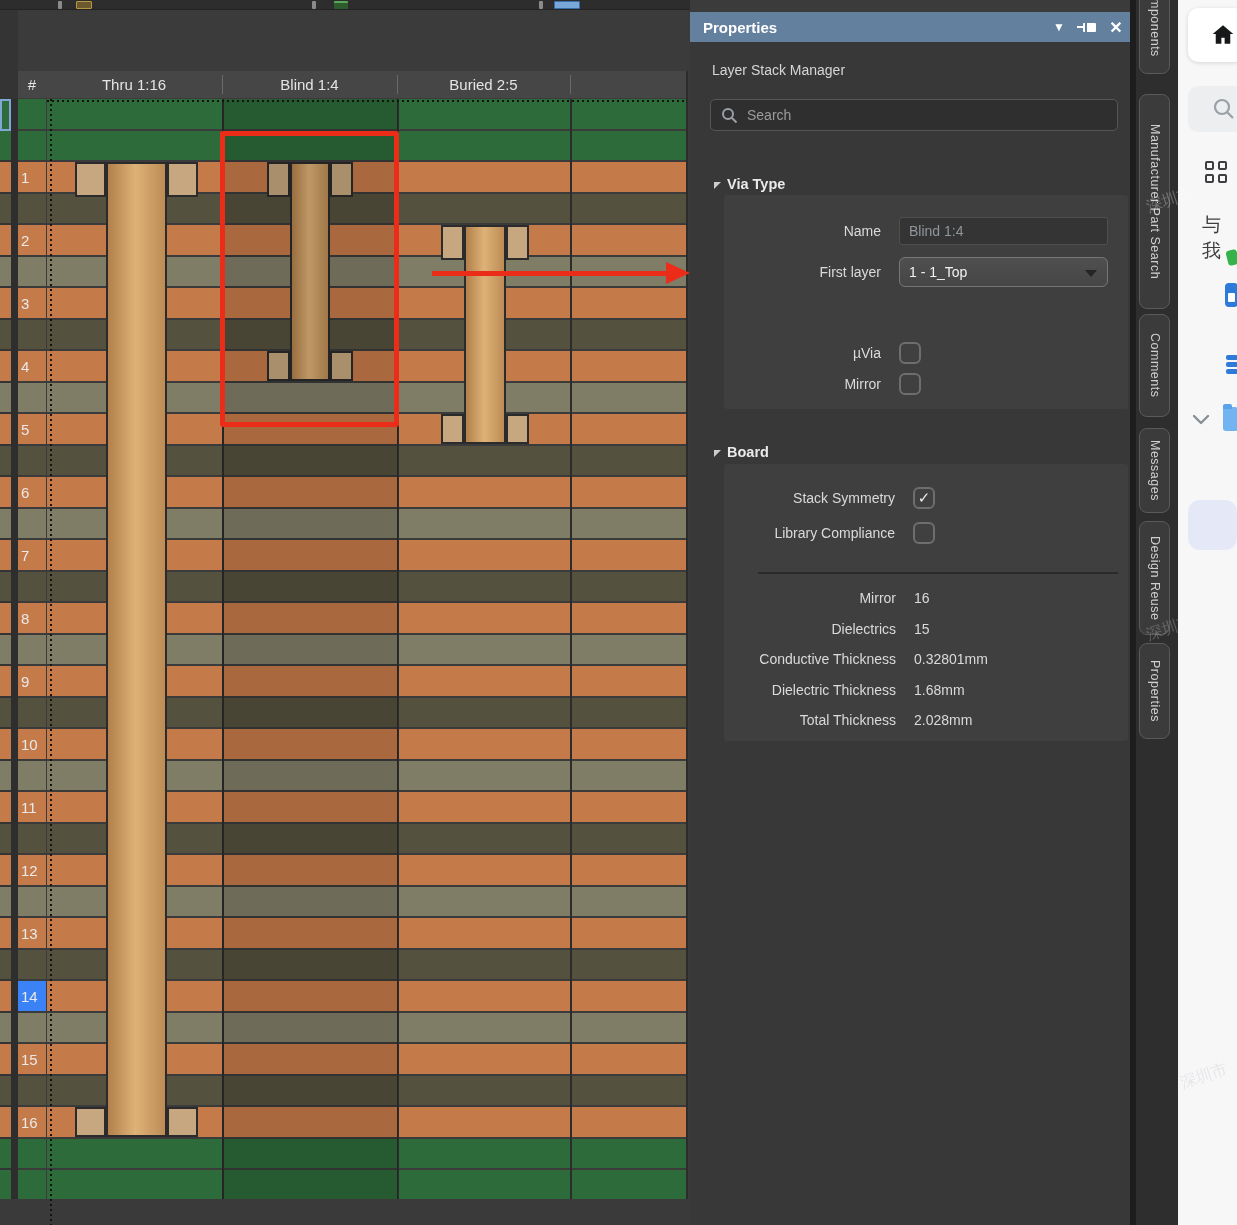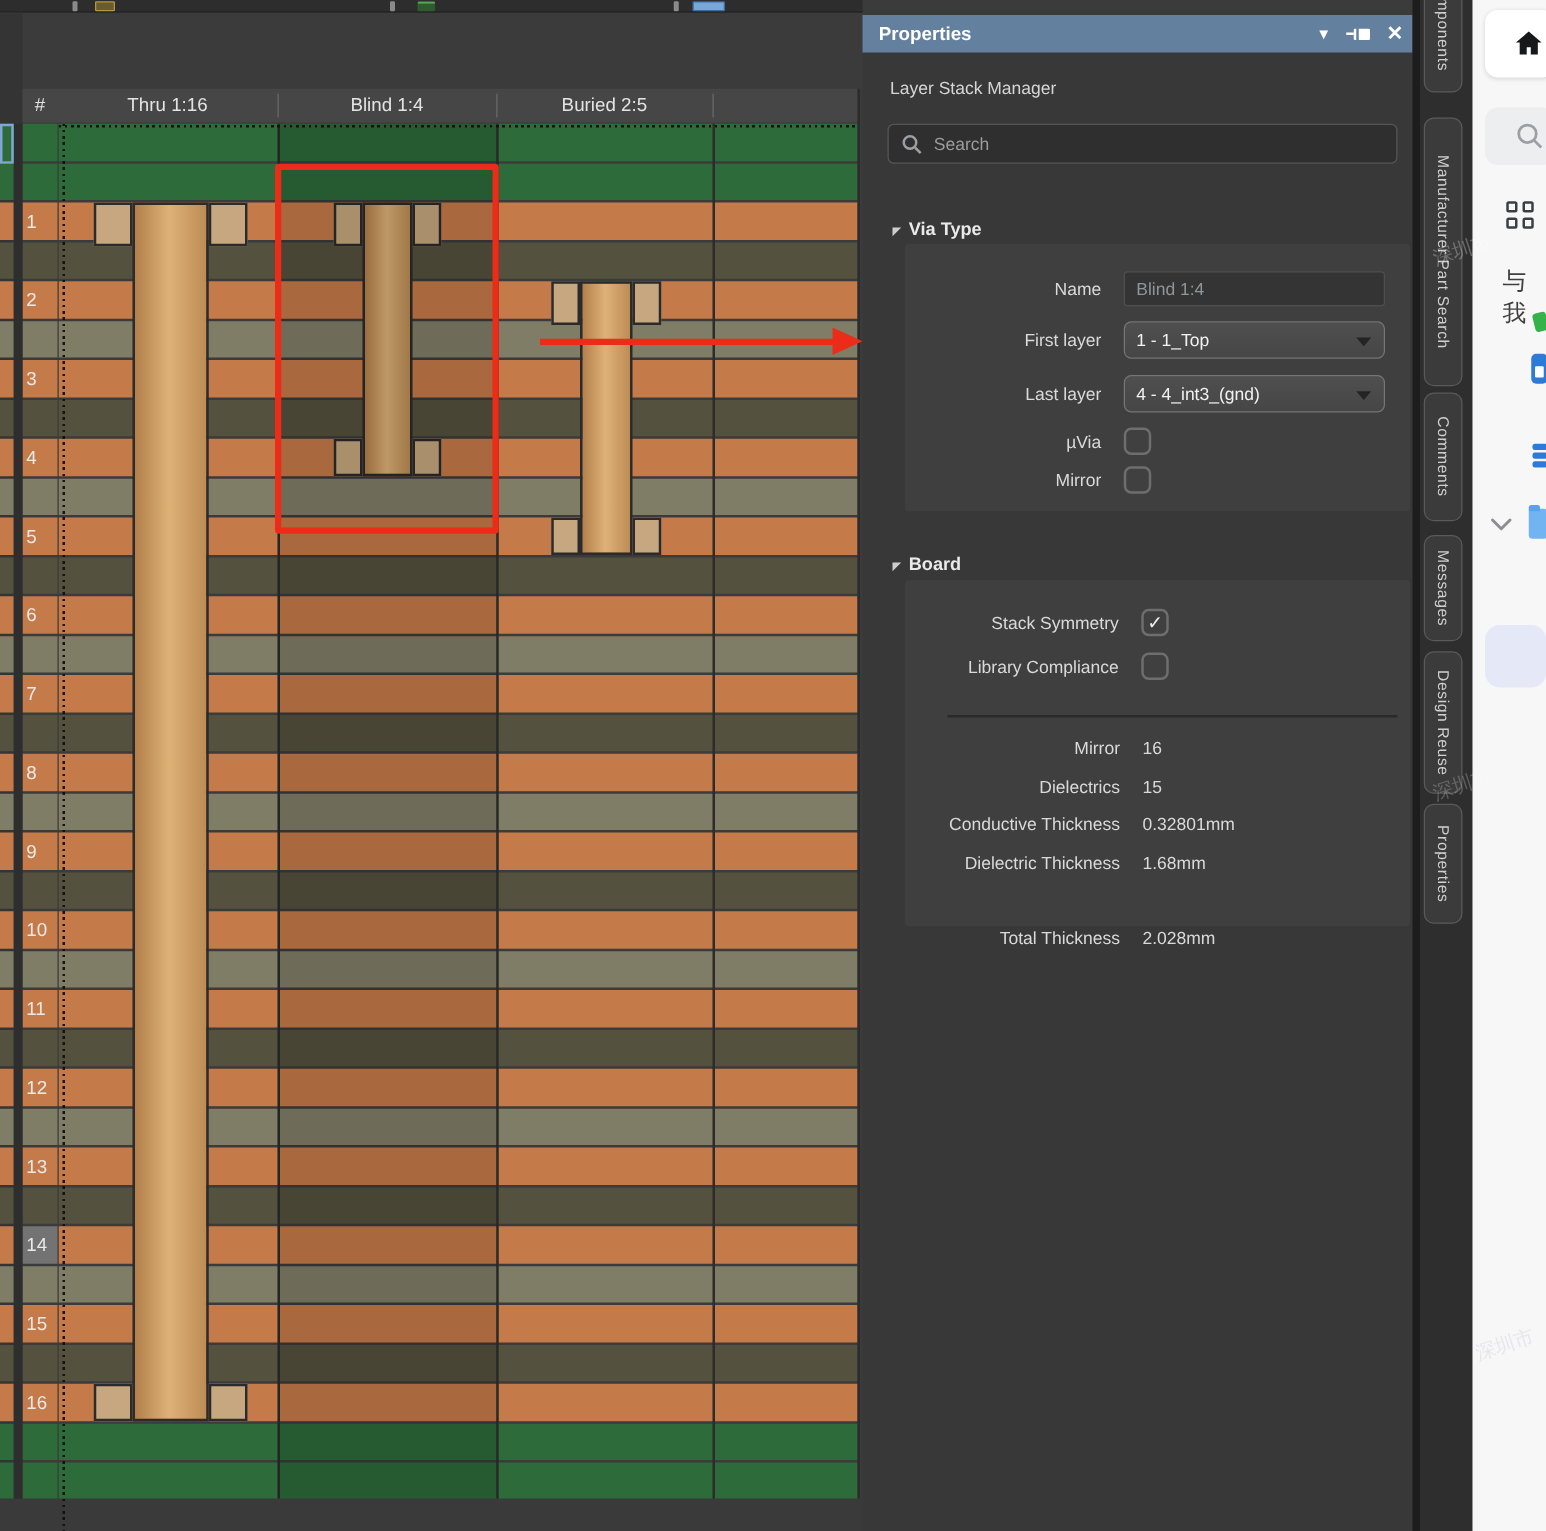--- a/index.html
+++ b/index.html
@@ -220,21 +220,21 @@
       <div class="rmain" style="top: 788px; height: 29px; background: rgb(128, 125, 103);"></div>
       <div class="rmini" style="top: 819px; height: 30px; background: rgb(197, 122, 73);"></div>
       <div class="rnum" style="top: 819px; height: 30px; background: rgb(197, 122, 73);">
         <span>13</span>
       </div>
       <div class="rmain" style="top: 819px; height: 30px; background: rgb(197, 122, 73);"></div>
       <div class="rmini" style="top: 851px; height: 29px; background: rgb(84, 81, 62);"></div>
       <div class="rnum" style="top: 851px; height: 29px; background: rgb(84, 81, 62);"></div>
       <div class="rmain" style="top: 851px; height: 29px; background: rgb(84, 81, 62);"></div>
       <div class="rmini" style="top: 882px; height: 30px; background: rgb(197, 122, 73);"></div>
-      <div class="rnum" style="top: 882px; height: 30px; background: #737373;">
+      <div class="rnum" style="top: 882px; height: 30px; background: #3b82f6;">
         <span>14</span>
       </div>
       <div class="rmain" style="top: 882px; height: 30px; background: rgb(197, 122, 73);"></div>
       <div class="rmini" style="top: 914px; height: 29px; background: rgb(128, 125, 103);"></div>
       <div class="rnum" style="top: 914px; height: 29px; background: rgb(128, 125, 103);"></div>
       <div class="rmain" style="top: 914px; height: 29px; background: rgb(128, 125, 103);"></div>
       <div class="rmini" style="top: 945px; height: 30px; background: rgb(197, 122, 73);"></div>
       <div class="rnum" style="top: 945px; height: 30px; background: rgb(197, 122, 73);">
         <span>15</span>
       </div>
@@ -316,27 +316,20 @@
         <span class="flabel">Name</span>
         <span class="finput">Blind 1:4</span>
       </div>
       <div class="frow" style="top:62px;">
         <span class="flabel">First layer</span>
         <span class="fcombo">
           <span>1 - 1_Top</span>
           <span class="caret"></span>
         </span>
       </div>
-      <div class="frow" style="top:105px;">
-        <span class="flabel">Last layer</span>
-        <span class="fcombo">
-          <span>4 - 4_int3_(gnd)</span>
-          <span class="caret"></span>
-        </span>
-      </div>
       <div class="frow" style="top:178px;">
         <span class="flabel">Mirror</span>
         <span class="checkbox" id="cb-mirror"></span>
       </div>
       <div class="frow" style="top:147px;">
         <span class="flabel">µVia</span>
         <span class="checkbox" id="cb-uvia"></span>
       </div>
     </div>
 
@@ -364,21 +357,21 @@
             <span class="statvalue">15</span>
           </div>
           <div class="statrow" style="top: 187px;">
             <span class="statlabel">Conductive Thickness</span>
             <span class="statvalue">0.32801mm</span>
           </div>
           <div class="statrow" style="top: 217.5px;">
             <span class="statlabel">Dielectric Thickness</span>
             <span class="statvalue">1.68mm</span>
           </div>
-          <div class="statrow" style="top: 248px; margin-top: 30px;">
+          <div class="statrow" style="top: 248px;">
             <span class="statlabel">Total Thickness</span>
             <span class="statvalue">2.028mm</span>
           </div>
         </div>
     </div>
   </div>
 
   <div class="abs" id="side-gap"></div>
   <div class="abs" id="sidebar">
       <div class="vtab" style="top: -36px; height: 110px;">Components</div>

